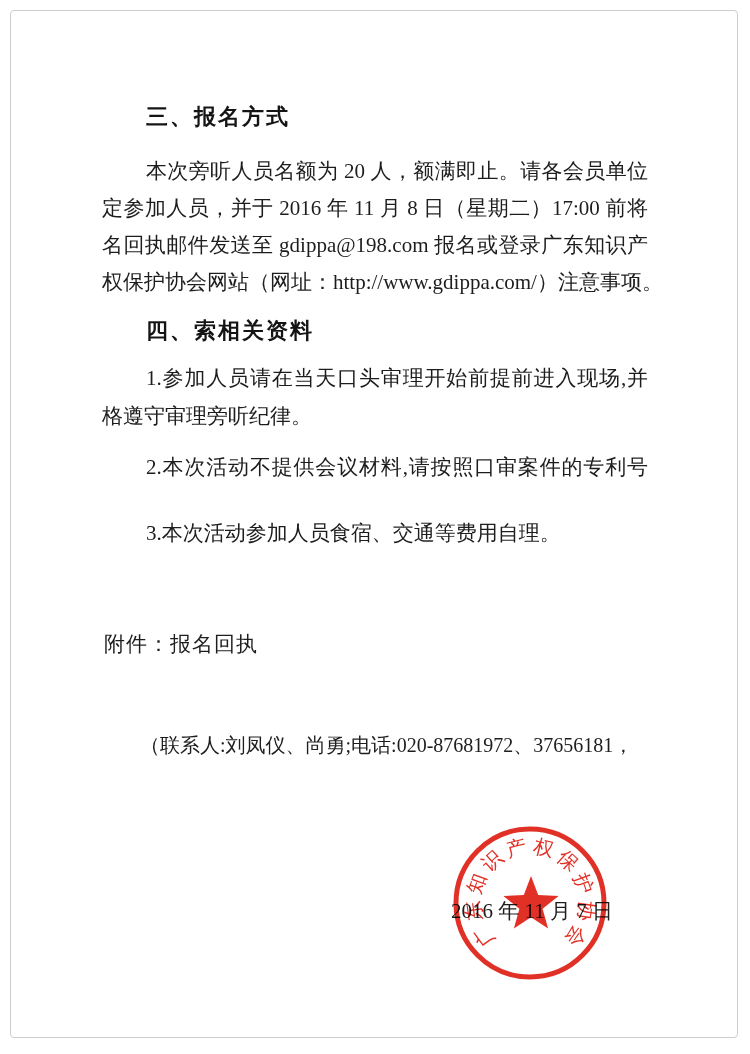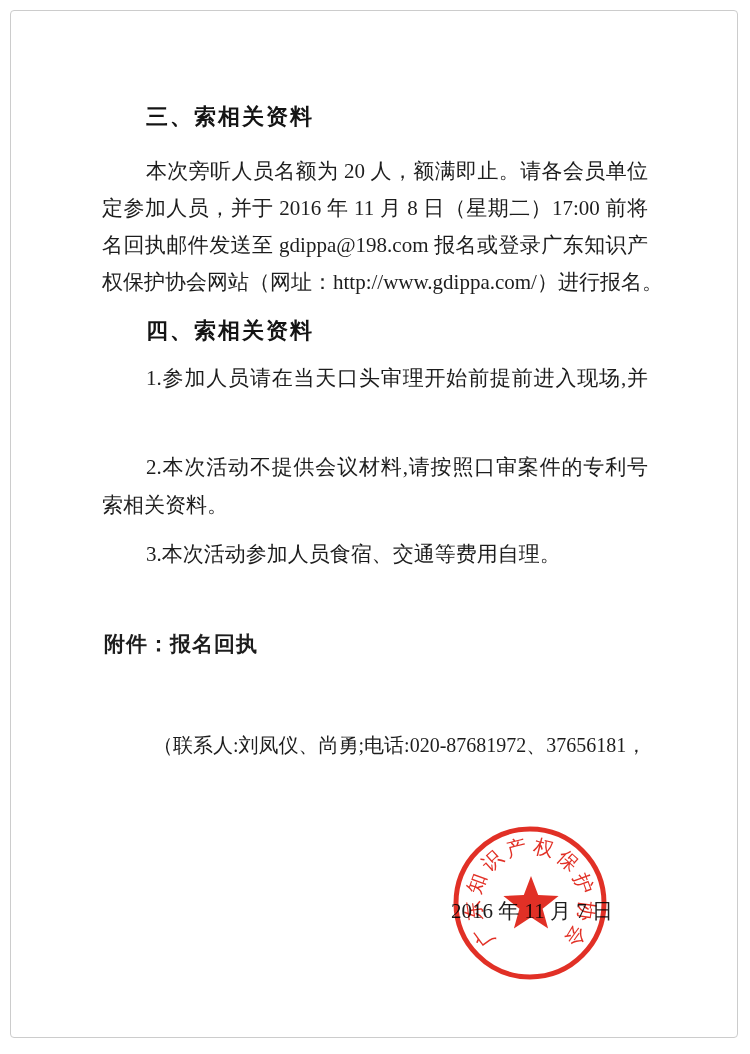--- a/index.html
+++ b/index.html
@@ -51,28 +51,27 @@
   }
   .ln.fill{
     white-space:normal;
     text-align:justify;
     text-align-last:justify;
     overflow:hidden;
   }
   .ln.ind{ text-indent:44px; }
   .ln.ind2{ text-indent:38px; }
   .note-block .ln{ line-height:38px; height:38px; }
-  .contact-block .ln{ font-size:20px; line-height:36px; height:36px;margin-left:13px; }
+  .contact-block .ln{ font-size:20px; line-height:36px; height:36px; }
   .attachment-line{
     position:absolute;
     left:104px; top:630px;
     font-size:21px; line-height:28px;
     letter-spacing:1px;
     white-space:nowrap;
-    font-weight:bold;
   }
   .date-line{
     position:absolute;
     left:451px; top:897px;
     font-size:21px; line-height:28px;
     white-space:nowrap;
     z-index:2;
   }
   .stamp{
     position:absolute;
@@ -88,41 +87,41 @@
     text-anchor:middle;
   }
 </style>
 </head>
 <body>
 
 <div>
 
   <div class="page-border"></div>
 
-  <h2 class="sec-heading" style="top:104px">三、索相关资料</h2>
+  <h2 class="sec-heading" style="top:104px">三、报名方式</h2>
 
   <div class="textblock" style="top:153px">
     <div class="ln fill ind">本次旁听人员名额为 20 人，额满即止。请各会员单位确</div>
     <div class="ln fill">定参加人员，并于 2016 年 11 月 8 日（星期二）17:00 前将报</div>
     <div class="ln fill">名回执邮件发送至 gdippa@198.com 报名或登录广东知识产</div>
-    <div class="ln">权保护协会网站（网址：http://www.gdippa.com/）进行报名。</div>
+    <div class="ln">权保护协会网站（网址：http://www.gdippa.com/）注意事项。</div>
   </div>
 
   <h2 class="sec-heading" style="top:318px">四、索相关资料</h2>
 
   <div class="textblock note-block" style="top:359px">
     <div class="ln fill ind">1.参加人员请在当天口头审理开始前提前进入现场,并严</div>
+    <div class="ln">格遵守审理旁听纪律。</div>
   </div>
 
   <div class="textblock note-block" style="top:448px">
     <div class="ln fill ind">2.本次活动不提供会议材料,请按照口审案件的专利号搜</div>
-    <div class="ln">索相关资料。</div>
   </div>
 
-  <div class="textblock note-block" style="top:535px">
+  <div class="textblock note-block" style="top:514px">
     <div class="ln ind">3.本次活动参加人员食宿、交通等费用自理。</div>
   </div>
 
   <div class="attachment-line">附件：报名回执</div>
 
   <div class="textblock contact-block" style="top:727px">
     <div class="ln ind2">（联系人:刘凤仪、尚勇;电话:020-87681972、37656181，</div>
   </div>
 
   <div class="date-line">2016 年 11 月 7 日</div>

